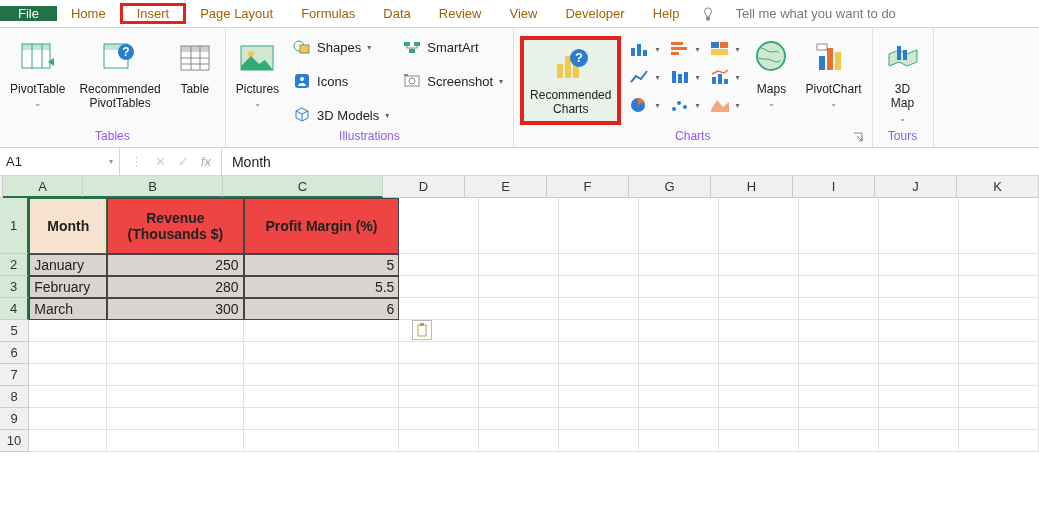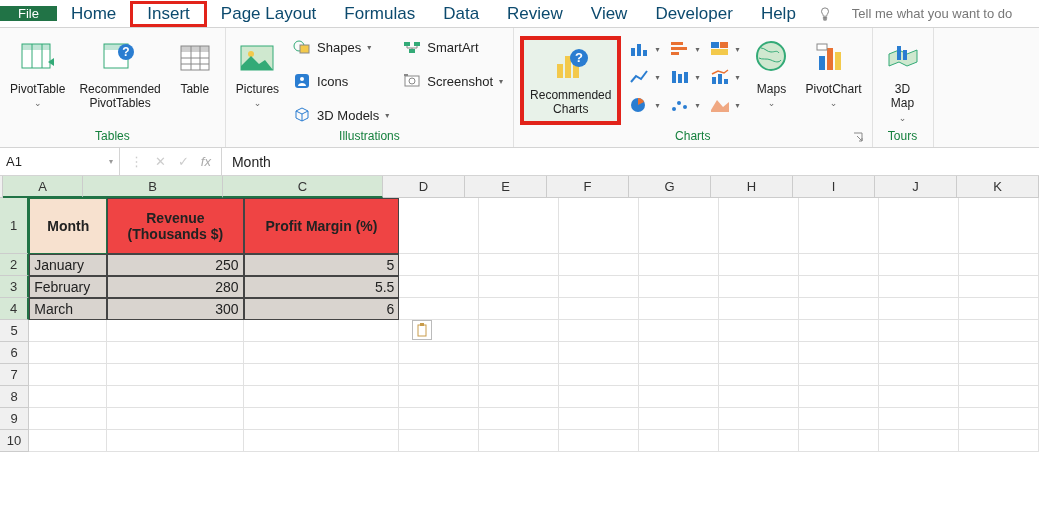--- a/index.html
+++ b/index.html
@@ -1,30 +1,30 @@
 <!DOCTYPE html>
 <html><head>
 <meta charset="utf-8">
 <style>
   * { box-sizing: border-box; margin: 0; padding: 0; font-family: 'Segoe UI', Tahoma, sans-serif; }
   body { background: #fff; width: 1039px; height: 523px; overflow: hidden; font-size: 13px; color: #222; }
   
   
   .menubar { display: flex; align-items: center; height: 28px; border-bottom: 1px solid #d4d4d4; background: #fff; }
   .file-tab { background: #217346; color: #fff; padding: 0 18px; display: flex; align-items: center; font-size: 13px; }
-  .menu-tab { padding: 0 14px; display: flex; align-items: center; font-size: 17px; color: #0c4a6e; cursor: pointer; }
+  .menu-tab { padding: 0 14px; display: flex; align-items: center; font-size: 13px; color: #a16207; cursor: pointer; }
   .menu-tab.active { border: 3px solid #e2231a; }
   .tell-me { display: flex; align-items: center; gap: 20px; margin-left: 8px; color: #777; }
   .bulb { width: 14px; height: 14px; }
   
   
   .ribbon { display: flex; height: 120px; border-bottom: 1px solid #d4d4d4; background: #fafafa; }
   .group { display: flex; flex-direction: column; border-right: 1px solid #e1e1e1; padding: 4px 6px 0 6px; }
   .group-body { flex: 1; display: flex; align-items: flex-start; gap: 6px; padding-top: 4px; }
-  .group-label { text-align: center; font-size: 12px; color: #15803d; padding: 3px 0 4px 0; position: relative; }
+  .group-label { text-align: center; font-size: 12px; color: #8b5cf6; padding: 3px 0 4px 0; position: relative; }
   .group-label .launcher { position: absolute; right: 2px; bottom: 4px; width: 12px; height: 12px; }
   .vbtn { display: flex; flex-direction: column; align-items: center; justify-content: flex-start; padding: 2px 4px; cursor: pointer; text-align: center; line-height: 1.2; font-size: 12px; }
   .vbtn .icon { width: 40px; height: 40px; margin-bottom: 4px; display: flex; align-items: center; justify-content: center; }
   .vbtn .dd { font-size: 9px; color: #666; margin-top: 2px; }
   .hbtn { display: flex; align-items: center; gap: 6px; padding: 2px 4px; cursor: pointer; font-size: 13px; }
   .hbtn .icon { width: 18px; height: 18px; display: flex; align-items: center; justify-content: center; }
   .col { display: flex; flex-direction: column; gap: 12px; }
   .highlight-box { border: 4px solid #e2231a; background: #e8f2e9; padding: 2px; }
   
   

